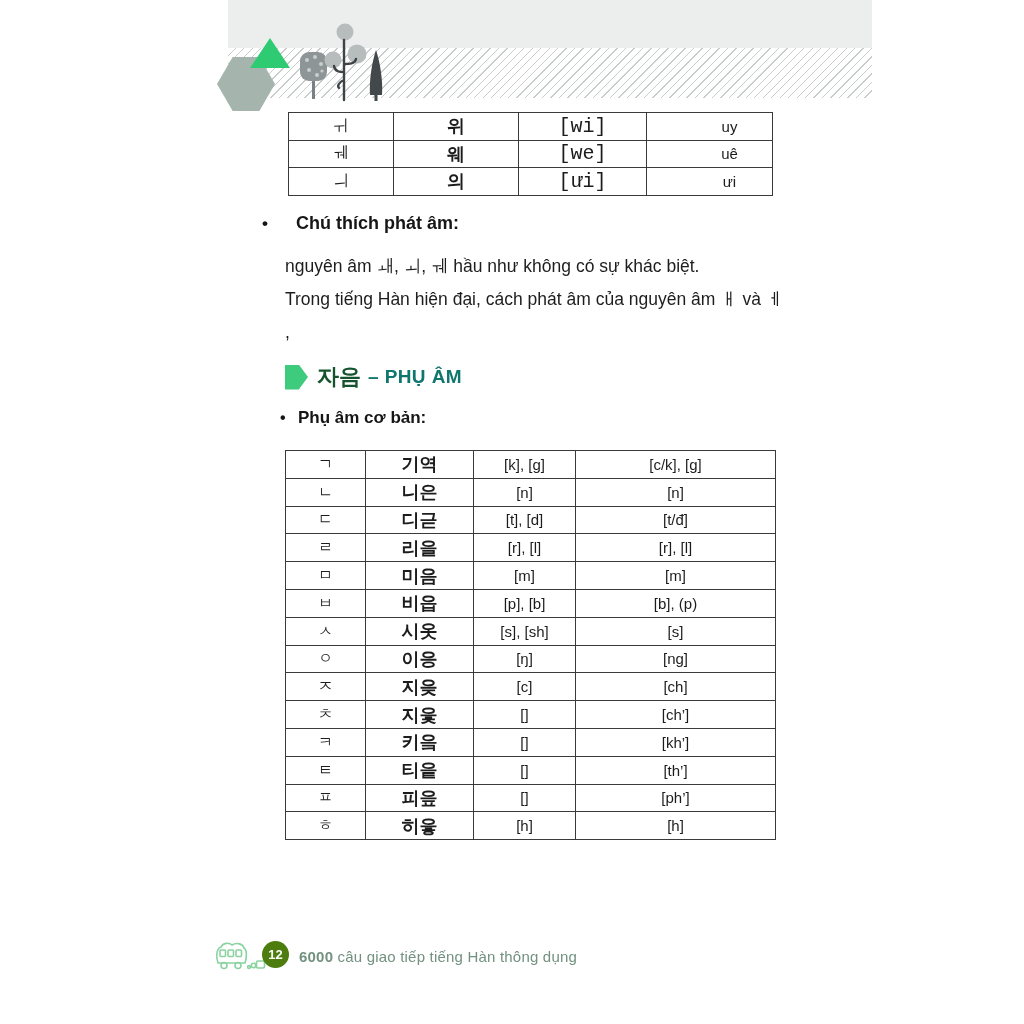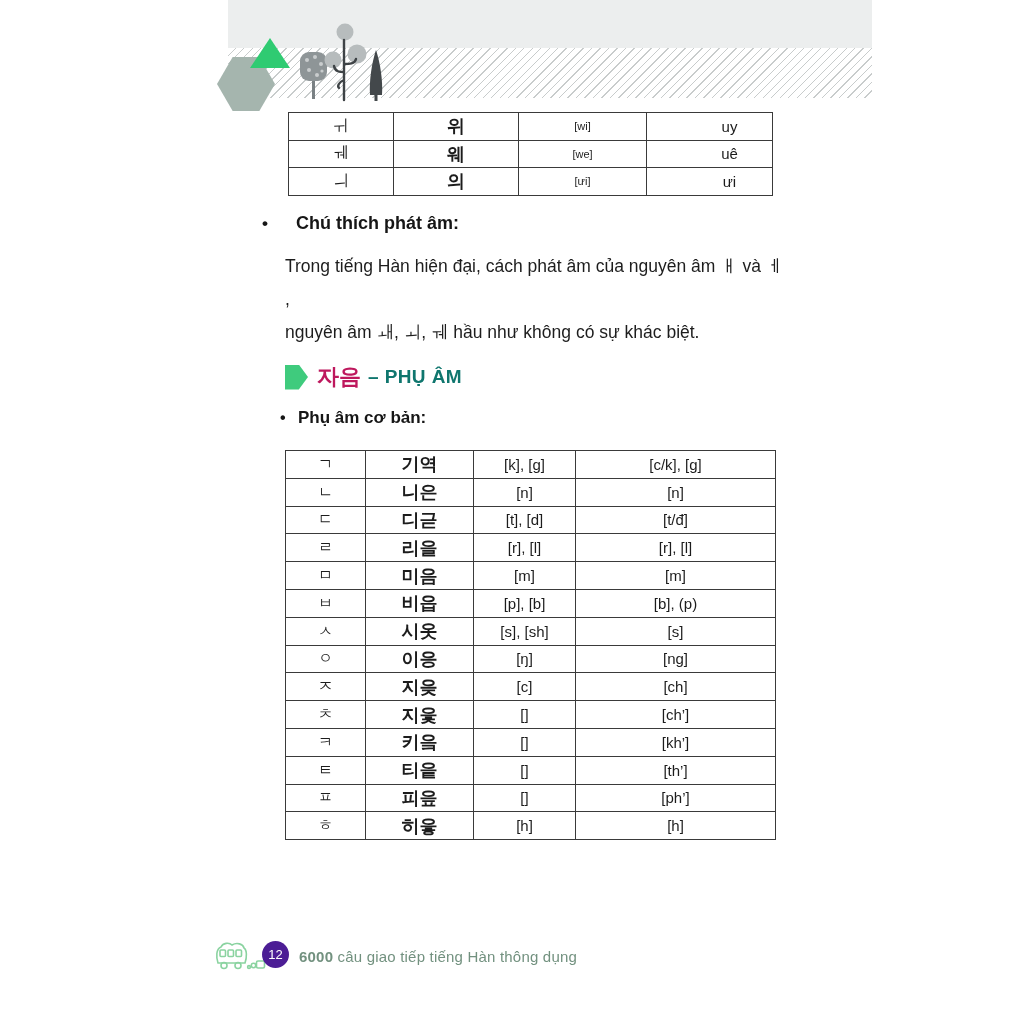--- a/index.html
+++ b/index.html
@@ -23,49 +23,49 @@
   .trees{position:absolute;left:292px;top:20px;z-index:4;}
 
   
   table{border-collapse:collapse;table-layout:fixed;}
   td,th{border:1.6px solid #3a3a3a;text-align:center;vertical-align:middle;padding:0;overflow:hidden;}
 
   .vtable{position:absolute;left:288px;top:112px;}
   .vtable td{height:26.5px;}
   .vtable .c-sym{font-size:16px;}
   .vtable .c-name{font-size:18px;font-weight:600;}
-  .vtable .c-pron{font-size:11px;}
+  .vtable .c-pron{font-size:20px;font-family:Liberation Mono, monospace;}
   .vtable .c-viet{font-size:15px;padding-left:40px;}
 
   .ctable{position:absolute;left:285px;top:450px;}
   .ctable th{background:#4dbd82;color:#ffffff;font-weight:bold;font-size:16.5px;height:54px;line-height:1.3;border-color:#3a3a3a;}
   .ctable td{height:26.8px;}
   .ctable .c-sym{font-size:15px;}
   .ctable .c-name{font-size:18px;font-weight:600;text-align:center;}
   .ctable .c-pron{font-size:15px;}
   .ctable .c-viet{font-size:15px;}
 
   
   .note-head{position:absolute;left:262px;top:213px;font-size:18px;font-weight:bold;color:#161616;}
   .note-head .bullet{display:inline-block;width:34px;font-size:17px;}
   .note-body{position:absolute;left:285px;top:250px;width:505px;font-size:17.5px;line-height:33px;color:#1d1d1d;}
 
   .section-head{position:absolute;left:285px;top:363px;height:28px;display:flex;align-items:center;}
   .arrow-icon{display:inline-block;width:23px;height:25px;background:#3fcb7d;
     clip-path:polygon(0 0,60% 0,100% 50%,60% 100%,0 100%);margin-right:9px;}
-  .section-kor{font-size:22px;font-weight:bold;color:#be185d;margin-right:7px;}
+  .section-kor{font-size:22px;font-weight:bold;color:#14532d;margin-right:7px;}
   .section-viet{font-size:19px;font-weight:bold;color:#0f766e;letter-spacing:.4px;}
 
   .sub-head{position:absolute;left:280px;top:408px;font-size:17px;font-weight:bold;color:#161616;}
   .sub-head .bullet{display:inline-block;width:18px;font-size:16px;}
 
   
   .bus{position:absolute;left:214px;top:939px;}
   .pagenum{position:absolute;left:262px;top:941px;width:27px;height:27px;border-radius:50%;
-    background:#4c1d95;color:#fff;font-size:13px;font-weight:normal;text-align:center;line-height:27px;z-index:2;}
+    background:#4d7c0f;color:#fff;font-size:13px;font-weight:bold;text-align:center;line-height:27px;z-index:2;}
   .booktitle{position:absolute;left:299px;top:948px;font-size:15px;color:#72917f;letter-spacing:.2px;}
   .booktitle b{font-weight:bold;}
 </style>
 </head>
 <body>
 
 <div class="page">
 
   <div class="band-solid"></div>
   <div class="band-hatch"></div>
@@ -117,22 +117,22 @@
       <td class="c-pron">[ưi]</td>
       <td class="c-viet">ưi</td>
     </tr>
   </tbody>
     </table>
 
   <div class="note-head">
     <span class="bullet">•</span><span>Chú thích phát âm:</span>
   </div>
   <div class="note-body">
+    <div>nguyên âm ㅙ,  ㅚ,  ㅞ  hầu như không có sự khác biệt.</div>
     <div>Trong tiếng Hàn hiện đại, cách phát âm của nguyên âm ㅐ và ㅔ ,</div>
-    <div>nguyên âm ㅙ,  ㅚ,  ㅞ  hầu như không có sự khác biệt.</div>
   </div>
 
   <div class="section-head">
     <span class="arrow-icon"></span>
     <span class="section-kor">자음</span>
     <span class="section-viet">– PHỤ ÂM</span>
   </div>
 
   <div class="sub-head">
     <span class="bullet">•</span><span>Phụ âm cơ bản:</span>

